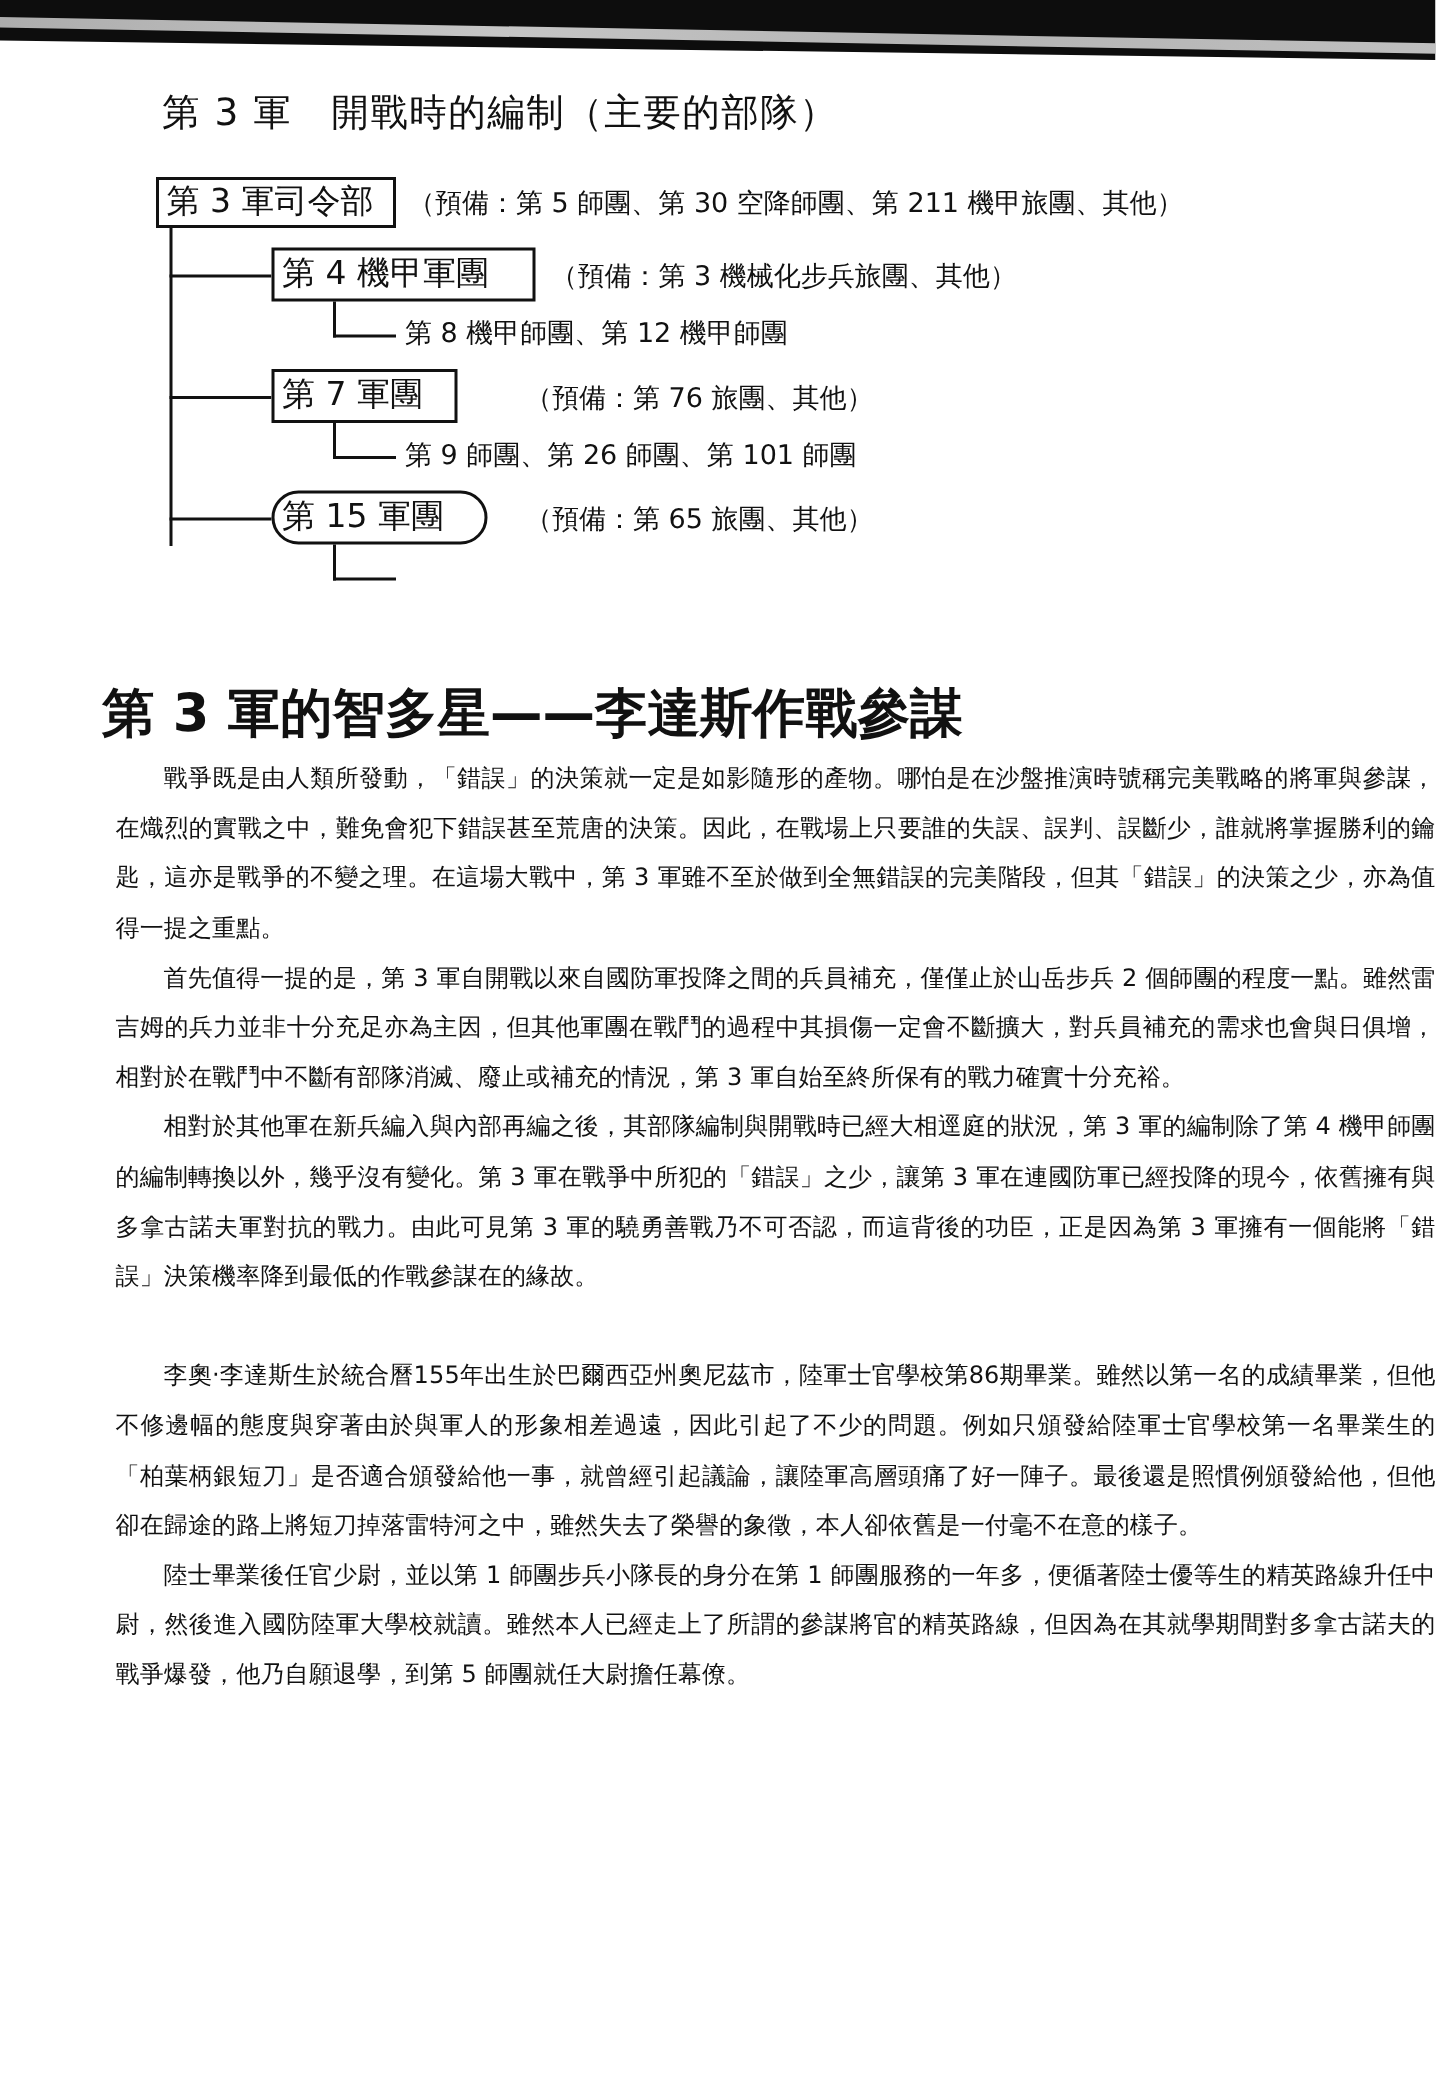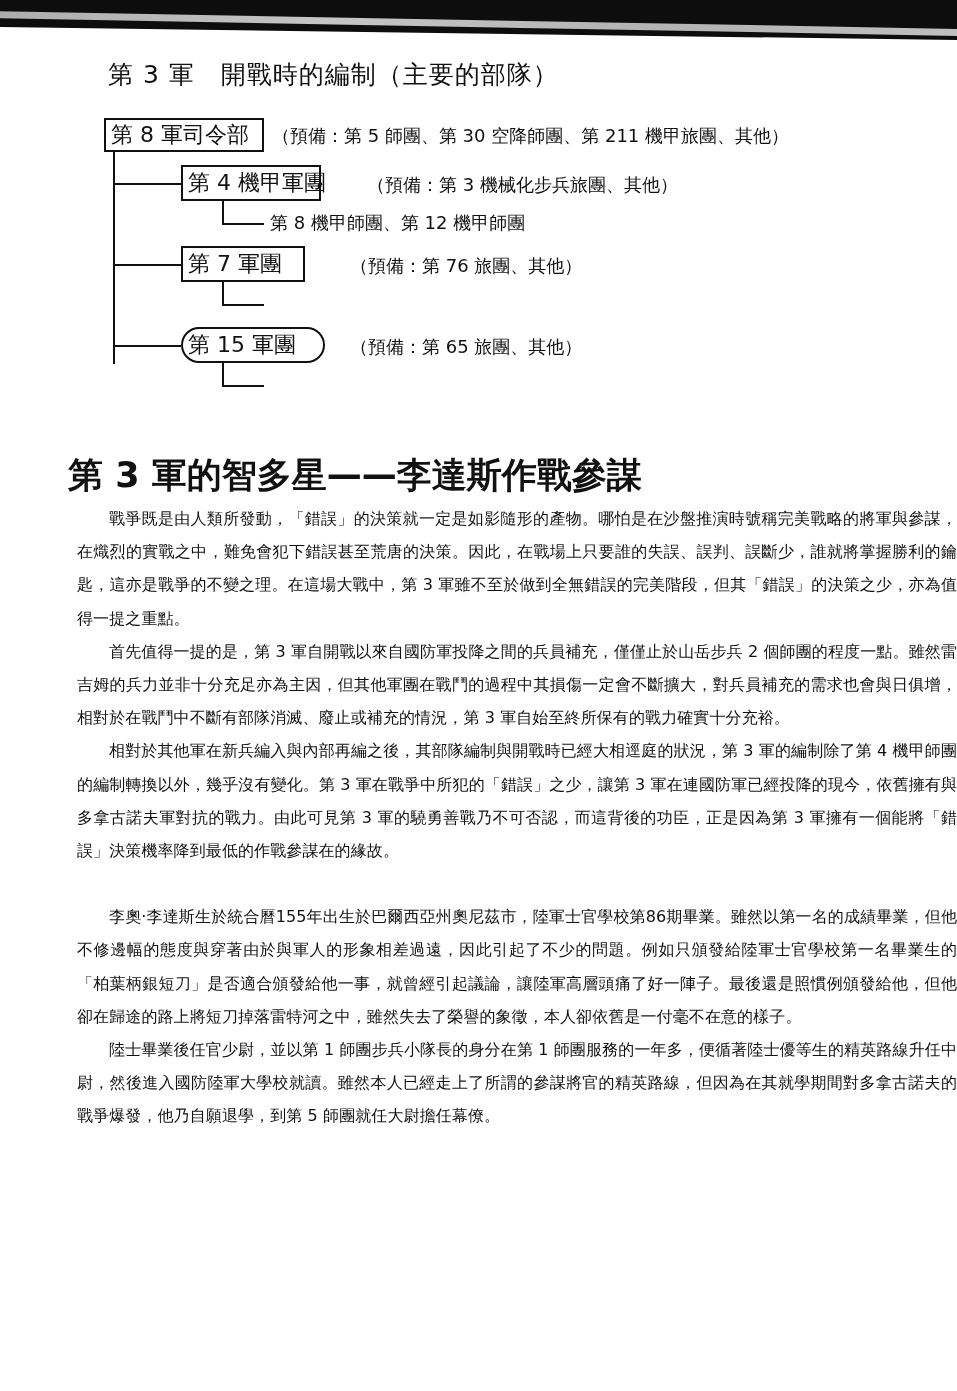--- a/index.html
+++ b/index.html
@@ -146,37 +146,38 @@
   <div class="stripe2"></div>
   <div class="wedge"></div>
 </div>
 
 <div class="page">
 
   <div class="chart-title">第 3 軍　開戰時的編制（主要的部隊）</div>
 
   <div class="org">
 
-    <div class="node-box" style="left:104px; top:0px; width:160px; height:34px;">第 8 軍司令部</div>
+    <div class="node-box" style="left:104px; top:0px; width:160px; height:34px;">第 3 軍司令部</div>
     <div class="node-note" style="left:272px; top:9px;">（預備：第 5 師團、第 30 空降師團、第 211 機甲旅團、其他）</div>
 
     <div class="vline" style="left:113px; top:34px; height:212px;"></div>
 
     <div class="hline" style="left:113px; top:65px; width:68px;"></div>
-    <div class="node-box" style="left:181px; top:47px; width:140px; height:36px;">第 4 機甲軍團</div>
+    <div class="node-box" style="left:181px; top:47px; width:176px; height:36px;">第 4 機甲軍團</div>
     <div class="node-note" style="left:367px; top:58px;">（預備：第 3 機械化步兵旅團、其他）</div>
     <div class="vline" style="left:222px; top:83px; height:24px;"></div>
     <div class="hline" style="left:222px; top:105px; width:42px;"></div>
     <div class="leaf-text" style="left:270px; top:96px;">第 8 機甲師團、第 12 機甲師團</div>
 
     <div class="hline" style="left:113px; top:146px; width:68px;"></div>
     <div class="node-box" style="left:181px; top:128px; width:124px; height:36px;">第 7 軍團</div>
     <div class="node-note" style="left:350px; top:139px;">（預備：第 76 旅團、其他）</div>
     <div class="vline" style="left:222px; top:164px; height:24px;"></div>
     <div class="hline" style="left:222px; top:186px; width:42px;"></div>
+    <div class="leaf-text" style="left:270px; top:177px;">第 9 師團、第 26 師團、第 101 師團</div>
 
     <div class="hline" style="left:113px; top:227px; width:68px;"></div>
     <div class="node-box" style="left:181px; top:209px; width:144px; height:36px;border-radius:18px;">第 15 軍團</div>
     <div class="node-note" style="left:350px; top:220px;">（預備：第 65 旅團、其他）</div>
     <div class="vline" style="left:222px; top:245px; height:24px;"></div>
     <div class="hline" style="left:222px; top:267px; width:42px;"></div>
 
   </div>
 
   <div class="section-heading">第 3 軍的智多星——李達斯作戰參謀</div>

